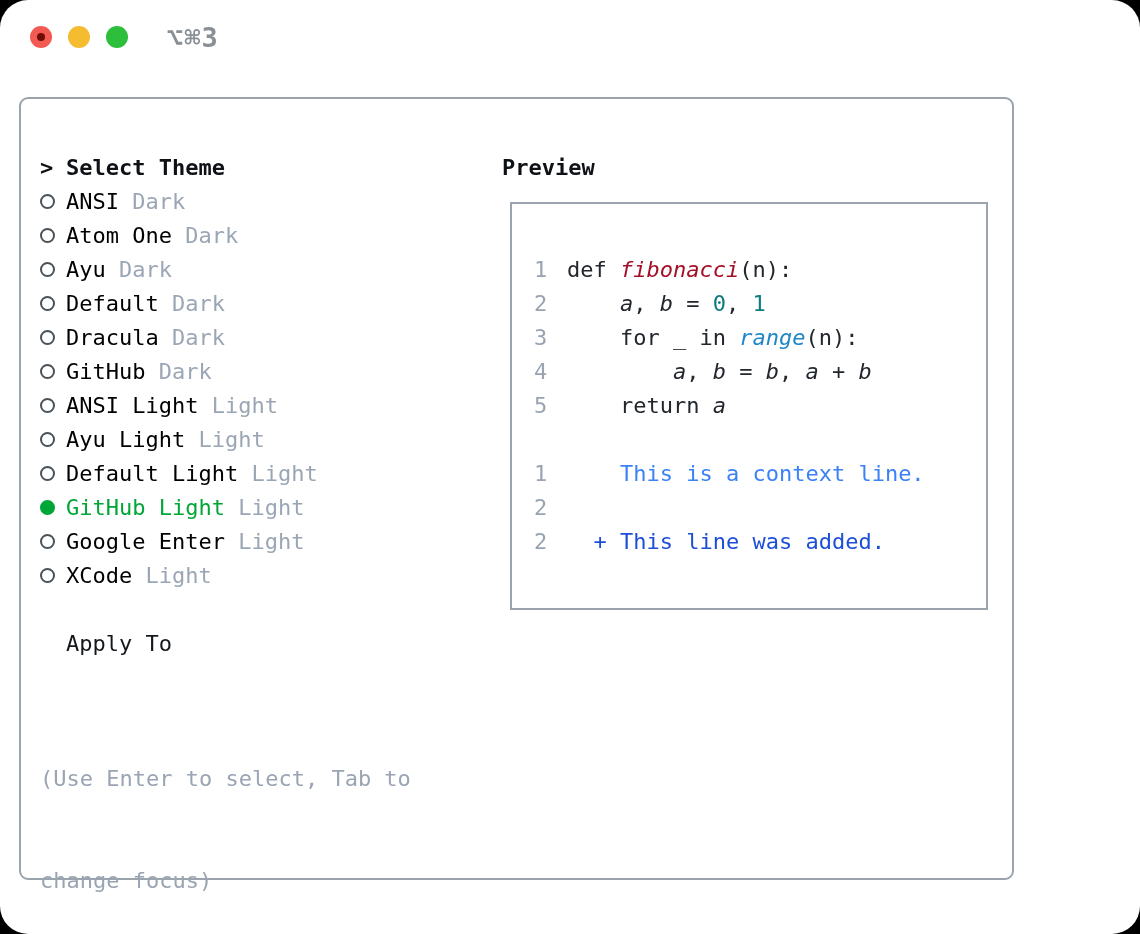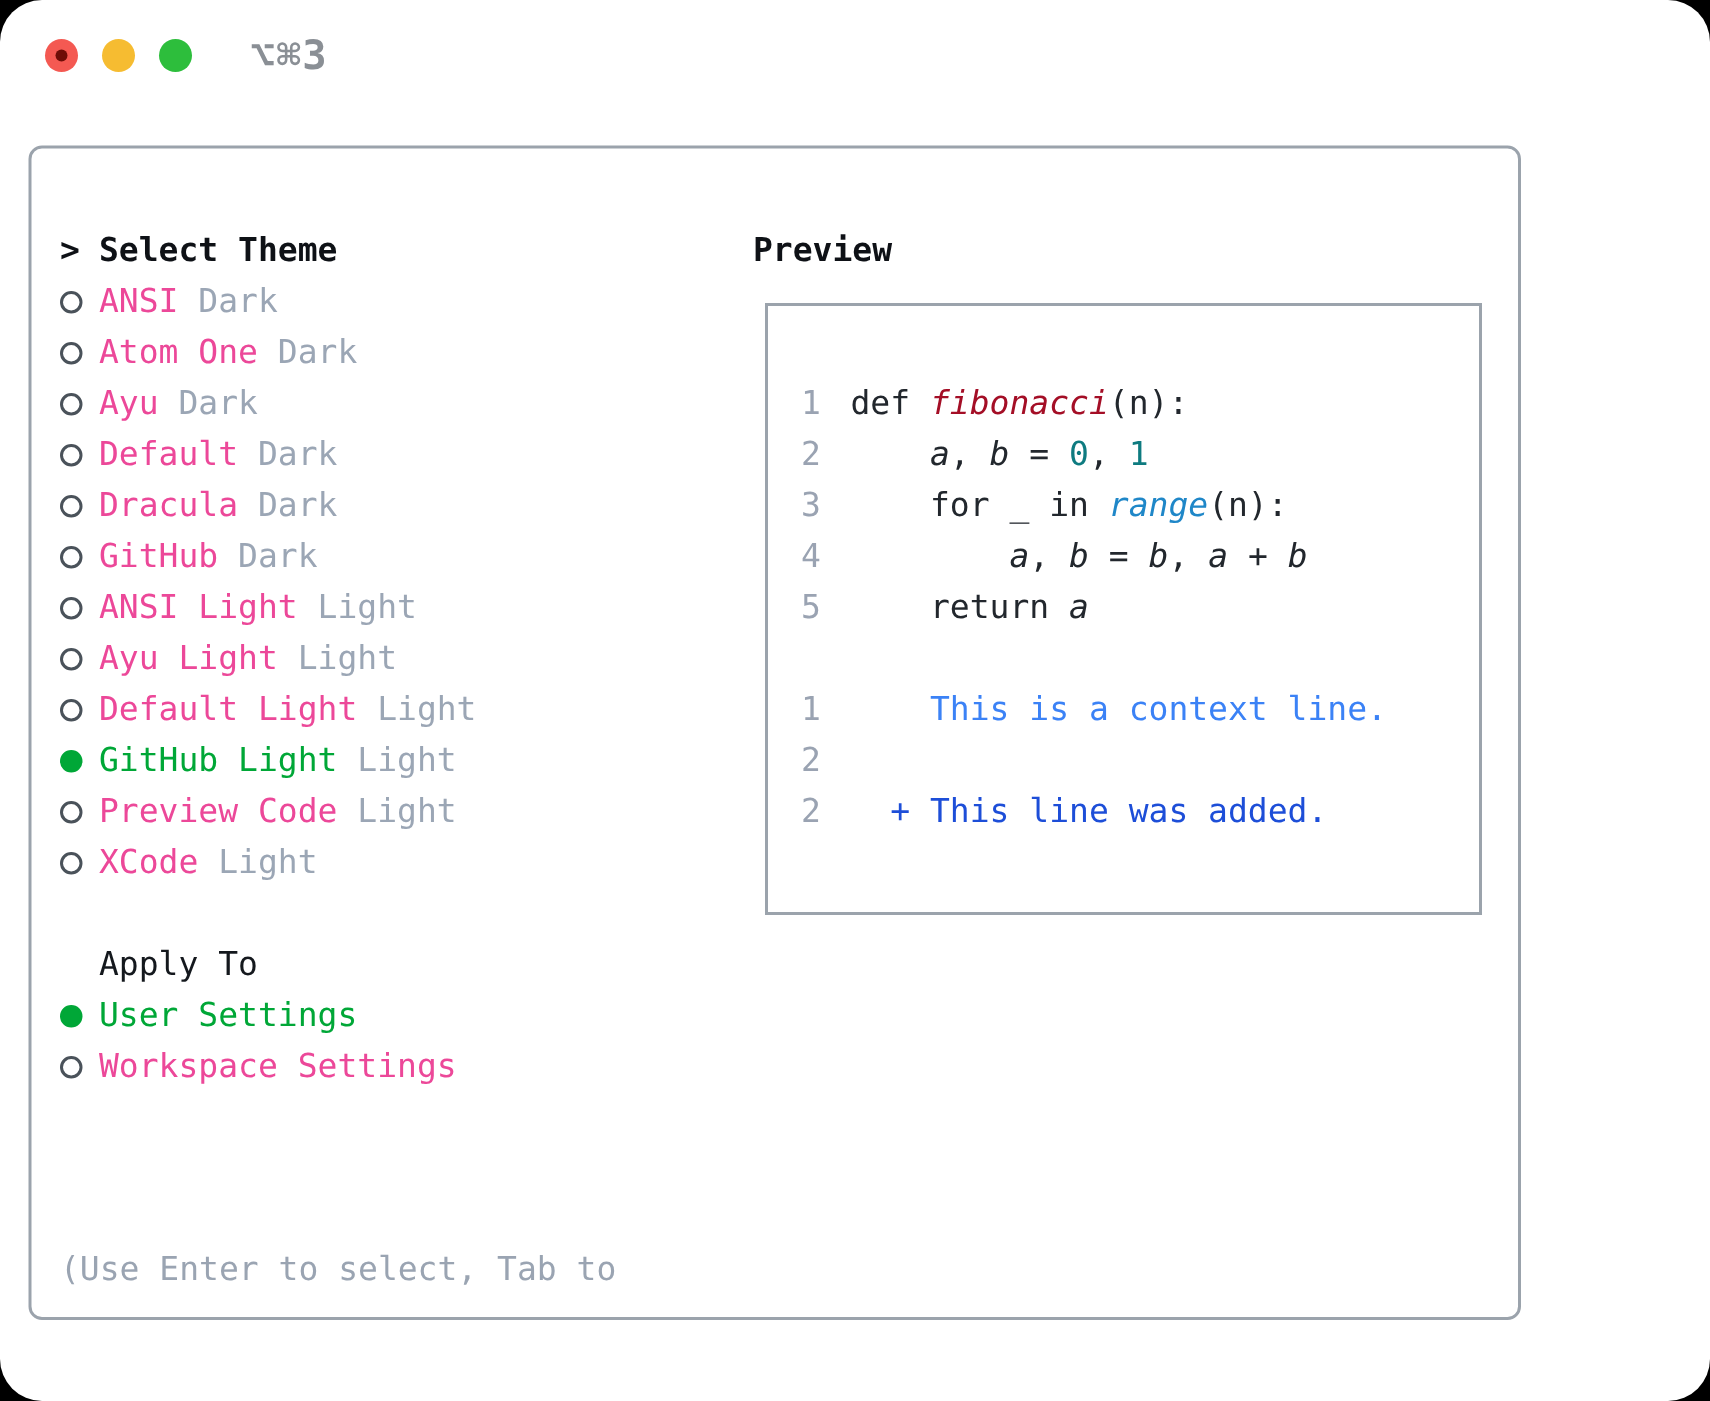--- a/index.html
+++ b/index.html
@@ -37,21 +37,21 @@
   
   .left-col { position:absolute; left:19px; top:51px; width:450px; }
   .bullet-col { width:26px; display:flex; align-items:center; }
   .radio {
     width:15px; height:15px; border-radius:50%; border:2.5px solid #4a525a; background:transparent;
   }
   .radio.sel { background:#00a737; border-color:#00a737; }
   .prompt { color:#0e1116; font-weight:700; }
   .hdr { color:#0e1116; font-weight:700; }
   .hdr2 { color:#14181d; font-weight:500; }
-  .iname { color:#ec4899; }
+  .iname { color:#000000; }
   .iname.sel { color:#00a737; }
   .itag { color:#9ba6b5; }
   .hint { color:#9aa4b2; font-size:22px; line-height:34px; white-space:pre; }
 
   
   .preview-hdr { position:absolute; left:481px; top:51px; }
   .preview-box {
     position:absolute; left:489px; top:103px; width:478px; height:408px;
     border:2px solid #9ba3ac; background:#fff;
   }
@@ -90,35 +90,31 @@
           <div class="row"><span class="bullet-col"><span class="radio"></span></span><span class="iname">ANSI</span><span class="itag"> Dark</span></div>
           <div class="row"><span class="bullet-col"><span class="radio"></span></span><span class="iname">Atom One</span><span class="itag"> Dark</span></div>
           <div class="row"><span class="bullet-col"><span class="radio"></span></span><span class="iname">Ayu</span><span class="itag"> Dark</span></div>
           <div class="row"><span class="bullet-col"><span class="radio"></span></span><span class="iname">Default</span><span class="itag"> Dark</span></div>
           <div class="row"><span class="bullet-col"><span class="radio"></span></span><span class="iname">Dracula</span><span class="itag"> Dark</span></div>
           <div class="row"><span class="bullet-col"><span class="radio"></span></span><span class="iname">GitHub</span><span class="itag"> Dark</span></div>
           <div class="row"><span class="bullet-col"><span class="radio"></span></span><span class="iname">ANSI Light</span><span class="itag"> Light</span></div>
           <div class="row"><span class="bullet-col"><span class="radio"></span></span><span class="iname">Ayu Light</span><span class="itag"> Light</span></div>
           <div class="row"><span class="bullet-col"><span class="radio"></span></span><span class="iname">Default Light</span><span class="itag"> Light</span></div>
           <div class="row"><span class="bullet-col"><span class="radio sel"></span></span><span class="iname sel">GitHub Light</span><span class="itag"> Light</span></div>
-          <div class="row"><span class="bullet-col"><span class="radio"></span></span><span class="iname">Preview Code</span><span class="itag"> Light</span></div>
+          <div class="row"><span class="bullet-col"><span class="radio"></span></span><span class="iname">Google Enter</span><span class="itag"> Light</span></div>
           <div class="row"><span class="bullet-col"><span class="radio"></span></span><span class="iname">XCode</span><span class="itag"> Light</span></div>
         </div>
 
       <div class="row"></div>
 
       <div class="row">
         <span class="bullet-col"></span>
         <span class="hdr2">Apply To</span>
       </div>
 
-      <div id="apply-list">
-          <div class="row"><span class="bullet-col"><span class="radio sel"></span></span><span class="iname sel">User Settings</span></div>
-          <div class="row"><span class="bullet-col"><span class="radio"></span></span><span class="iname">Workspace Settings</span></div>
-        </div>
 
       <div class="row"></div>
 
       <div class="hint">
         <div>(Use Enter to select, Tab to</div>
         <div>change focus)</div>
       </div>
     </div>
 
     <div class="preview-hdr row">

